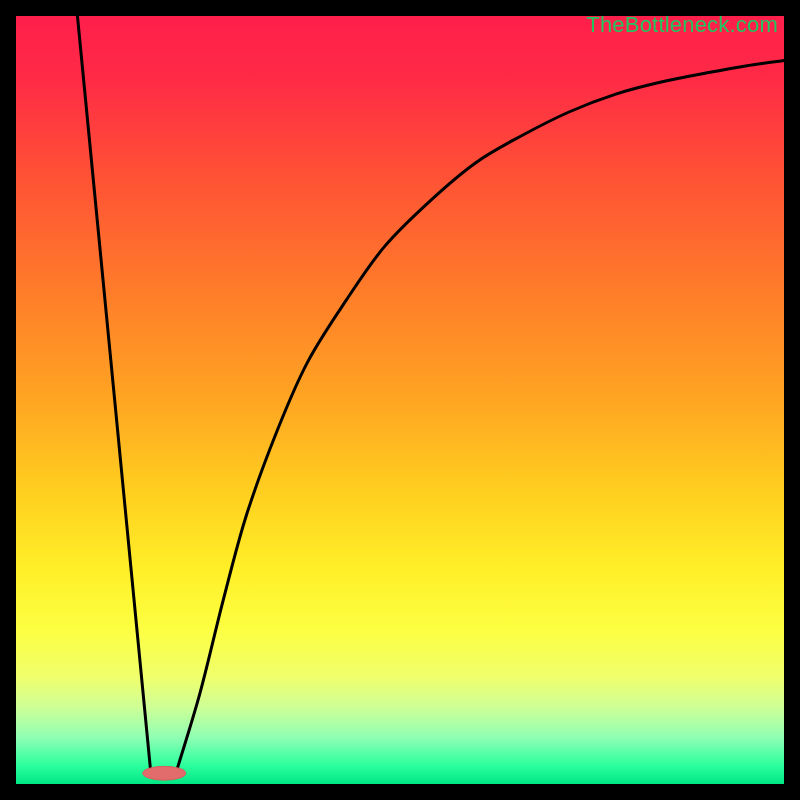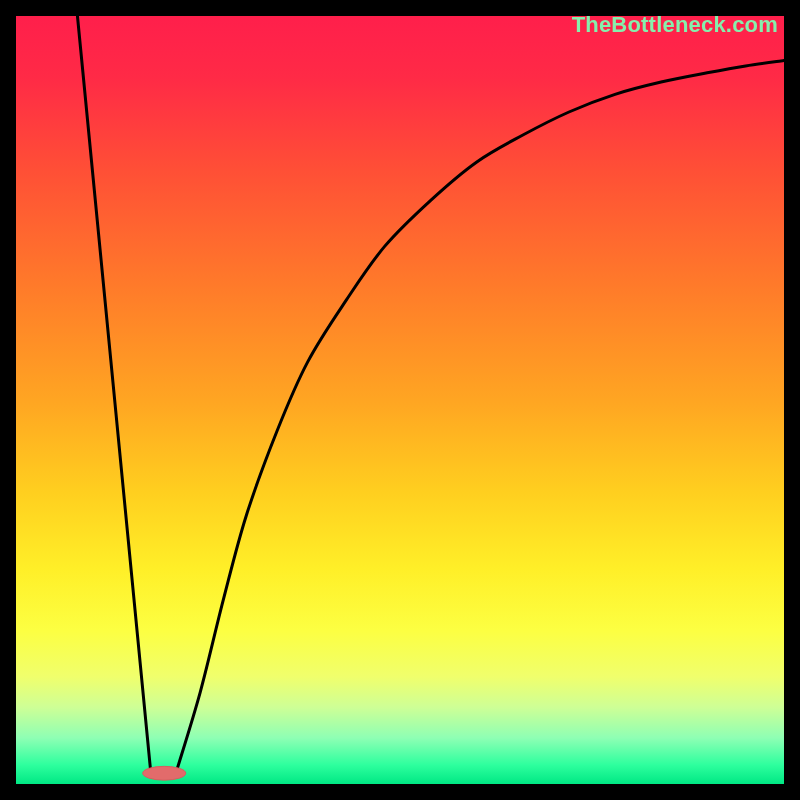--- a/index.html
+++ b/index.html
@@ -23,23 +23,23 @@
     position: absolute;
     left: 0;
     top: 0;
     right: 0;
     bottom: 0;
   }
   .watermark {
     position: absolute;
     top: -4px;
     right: 6px;
-    color: #86efac;
+    color: #22c55e;
     font-size: 22px;
-    font-weight: 700;
+    font-weight: 400;
     letter-spacing: 0.2px;
     user-select: none;
   }
   svg {
     display: block;
   }
 </style>
 </head>
 <body>
 

